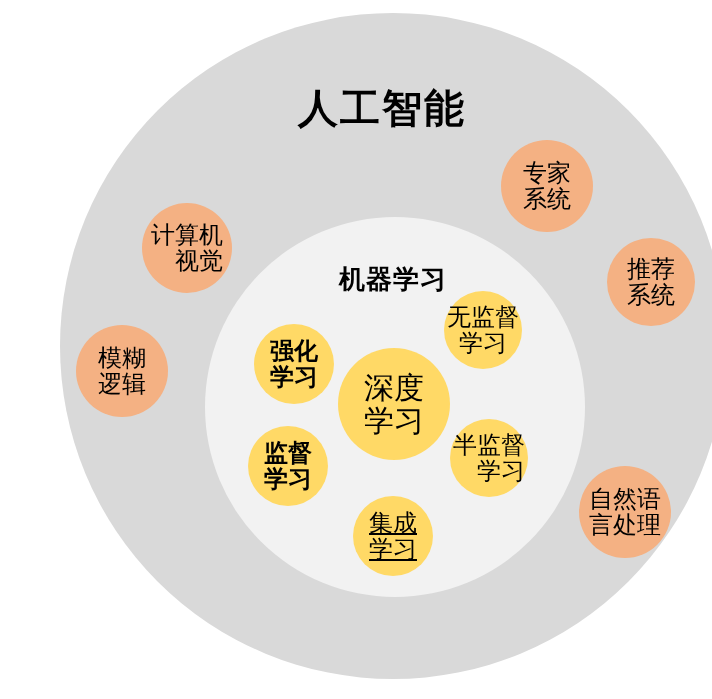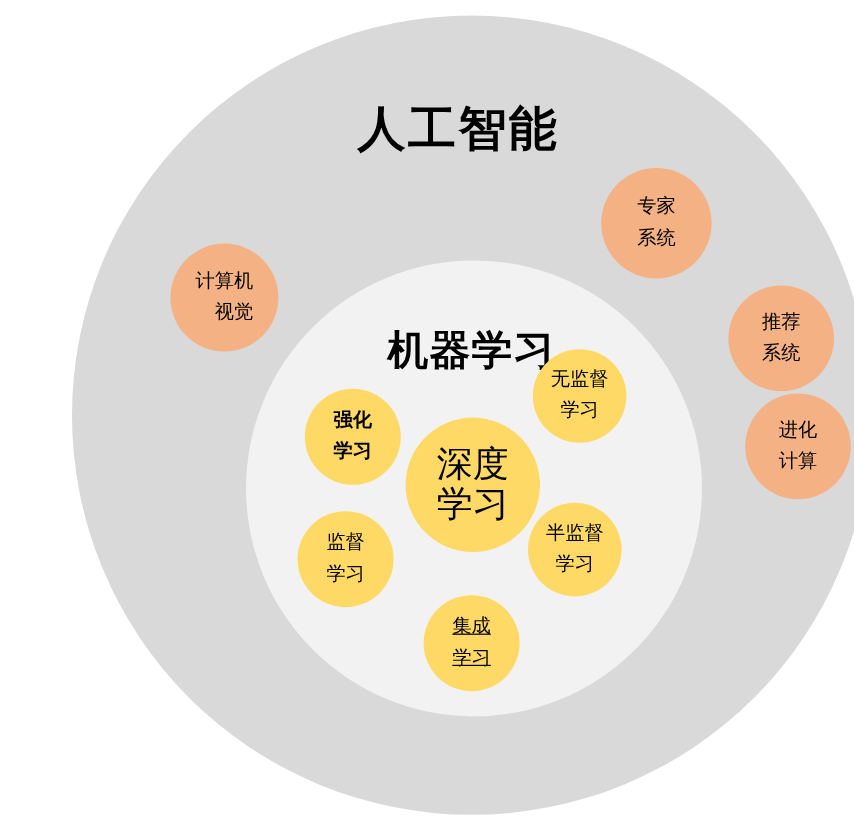--- a/index.html
+++ b/index.html
@@ -29,36 +29,36 @@
     left: 169px; top: 217px; width: 380px; height: 380px;
     background: var(--inner-circle, #f2f2f2);
   }
   .ring-title {
     position: absolute;
     transform: translateX(-50%);
     font-weight: bold;
     white-space: nowrap;
   }
   .title-ai { left: 346px; top: 86px; font-size: 40px; line-height: 44px; letter-spacing: 2px; }
-  .title-ml { left: 357px; top: 276px; font-size: 34px; line-height: 33px; letter-spacing: 1px; }
+  .title-ml { left: 357px; top: 263px; font-size: 26px; line-height: 33px; letter-spacing: 1px; }
   .node {
     white-space: pre-line;
-    font-size: 16px;
+    font-size: 24px;
     line-height: 26px;
   }
   .ml-node { background: var(--ml-node, #ffd966); }
   .ai-node { background: var(--ai-node, #f4b183); }
   .center-node { font-size: 30px; line-height: 33px; }
 
   
   .n-deep          { left: 302px; top: 348px; width: 112px; height: 112px; }
   .n-reinforcement { left: 218px; top: 324px; width: 80px;  height: 80px; font-weight: bold;  }
   .n-unsupervised  { left: 408px; top: 291px; width: 78px;  height: 78px;  }
-  .n-supervised    { left: 212px; top: 426px; width: 80px;  height: 80px;  }
-  .n-semi          { left: 404px; top: 419px; width: 78px;  height: 78px;  }
+  .n-supervised    { left: 212px; top: 426px; width: 80px;  height: 80px; font-weight: bold;  }
+  .n-semi          { left: 414px; top: 419px; width: 78px;  height: 78px; text-align: right;  }
   .n-ensemble      { left: 317px; top: 496px; width: 80px;  height: 80px; text-decoration: underline;  }
   .n-cv            { left: 106px; top: 203px; width: 90px;  height: 90px; text-align: right;  }
   .n-expert        { left: 465px; top: 140px; width: 92px;  height: 92px;  }
   .n-recommend     { left: 571px; top: 238px; width: 88px;  height: 88px;  }
   .n-evolution     { left: 585px; top: 328px; width: 88px;  height: 88px;  }
   .n-nlp           { left: 543px; top: 466px; width: 92px;  height: 92px;  }
   .n-fuzzy         { left: 40px;  top: 325px; width: 92px;  height: 92px;  }
 </style>
 </head>
 <body>
@@ -67,22 +67,24 @@
 
   <div class="circle outer-circle"></div>
   <div class="ring-title title-ai">人工智能</div>
 
   <div class="circle node ai-node n-cv">计算机
 视觉</div>
   <div class="circle node ai-node n-expert">专家
 系统</div>
   <div class="circle node ai-node n-recommend">推荐
 系统</div>
-  <div class="circle node ai-node n-evolution">进化
-计算</div>
+  <div class="circle node ai-node n-nlp">自然语
+言处理</div>
+  <div class="circle node ai-node n-fuzzy">模糊
+逻辑</div>
 
   <div class="circle inner-circle"></div>
   <div class="ring-title title-ml">机器学习</div>
 
   <div class="circle node ml-node center-node n-deep">深度
 学习</div>
   <div class="circle node ml-node n-reinforcement">强化
 学习</div>
   <div class="circle node ml-node n-unsupervised">无监督
 学习</div>

